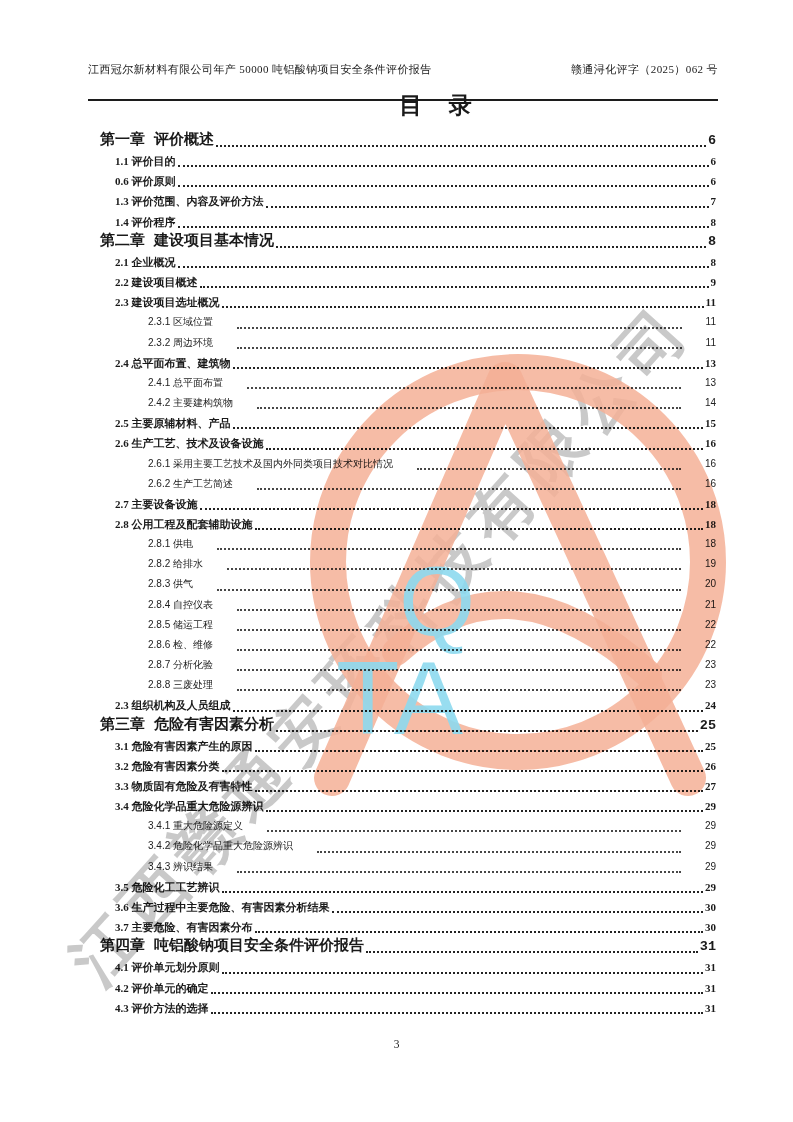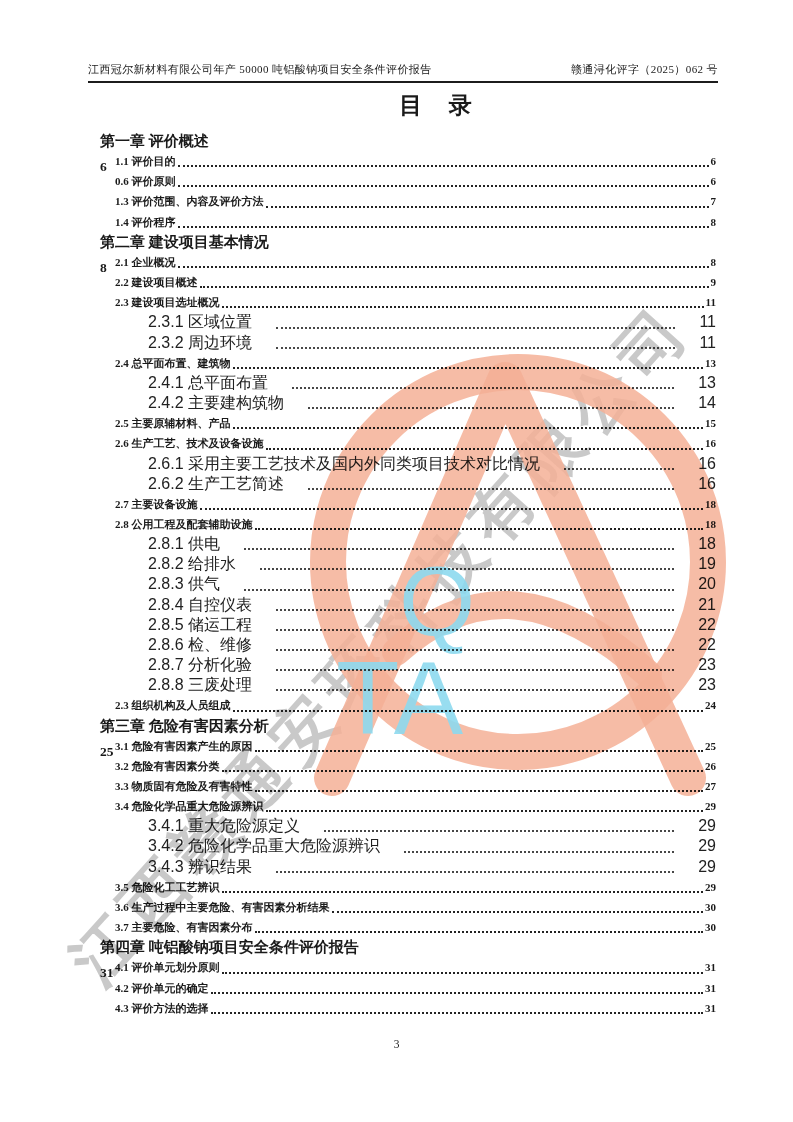--- a/index.html
+++ b/index.html
@@ -6,40 +6,40 @@
   .page{
     position:relative;width:793px;height:1122px;margin:0 auto;
     background:#ffffff;overflow:hidden;
     font-family:"Liberation Serif","DejaVu Serif",serif;
     color:#1a1a1a;
   }
   
   .header{
     position:absolute;left:88px;top:62px;width:630px;
     display:flex;justify-content:space-between;align-items:flex-end;
-    border-bottom:2.4px solid #1c1c1c;padding-bottom:4px;
+    border-bottom:2.4px solid #1c1c1c;padding-bottom:22px;
     font-size:11px;letter-spacing:.4px;white-space:nowrap;
   }
   
   .doc-title{
     position:absolute;left:0;top:90px;width:100%;text-align:center;
     font-size:23px;font-weight:700;letter-spacing:10px;
     font-family:"Liberation Sans","DejaVu Sans",sans-serif;
     padding-left:44px;
   }
   
   .toc{position:absolute;left:100px;top:131px;width:616px;}
   .row{display:flex;align-items:baseline;height:20.16px;line-height:20.16px;white-space:nowrap;}
   .row .t{flex:0 0 auto;}
   .row .dots{flex:1 1 auto;align-self:flex-end;margin:0 2px 4px 2px;}
   .row .pg{flex:0 0 auto;text-align:right;}
-  .lvl1{font-size:15px;font-weight:700;font-family:Liberation Serif, serif;flex-direction:column;}
+  .lvl1{font-size:15px;font-weight:700;font-family:Liberation Mono, monospace;}
   .lvl1 .pg{font-size:13.5px;}
   .lvl2{font-size:11px;font-weight:700;padding-left:15px;align-items:flex-end;}
-  .lvl3{font-size:16px;font-weight:400;padding-left:48px;color:#212121;
+  .lvl3{font-size:10px;font-weight:400;padding-left:48px;color:#212121;
         font-family:"Liberation Sans","DejaVu Sans",sans-serif;gap:22px;}
   .lvl1 .dots,.lvl2 .dots{border-bottom:2.6px dotted #232323;}
   .lvl3 .dots{border-bottom:2px dotted #474747;}
   .lvl1 .pg,.lvl2 .pg{font-weight:700;}
   .lvl3 .pg{font-weight:400;}
   
   .footer{
     position:absolute;left:0;top:1038px;width:100%;text-align:center;
     font-size:11.5px;
   }

